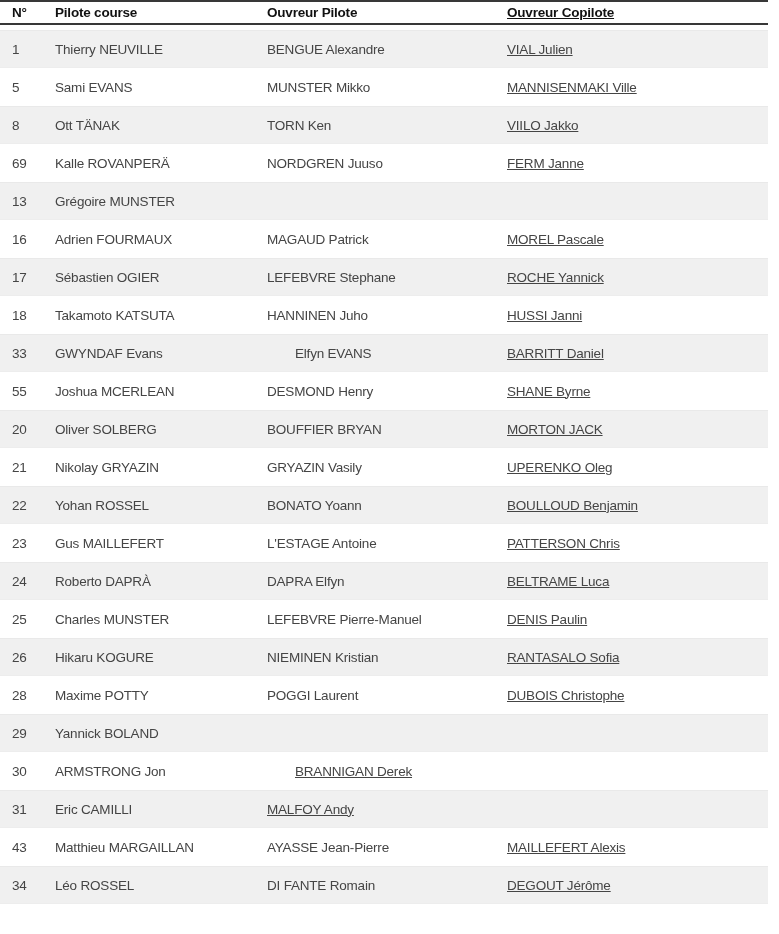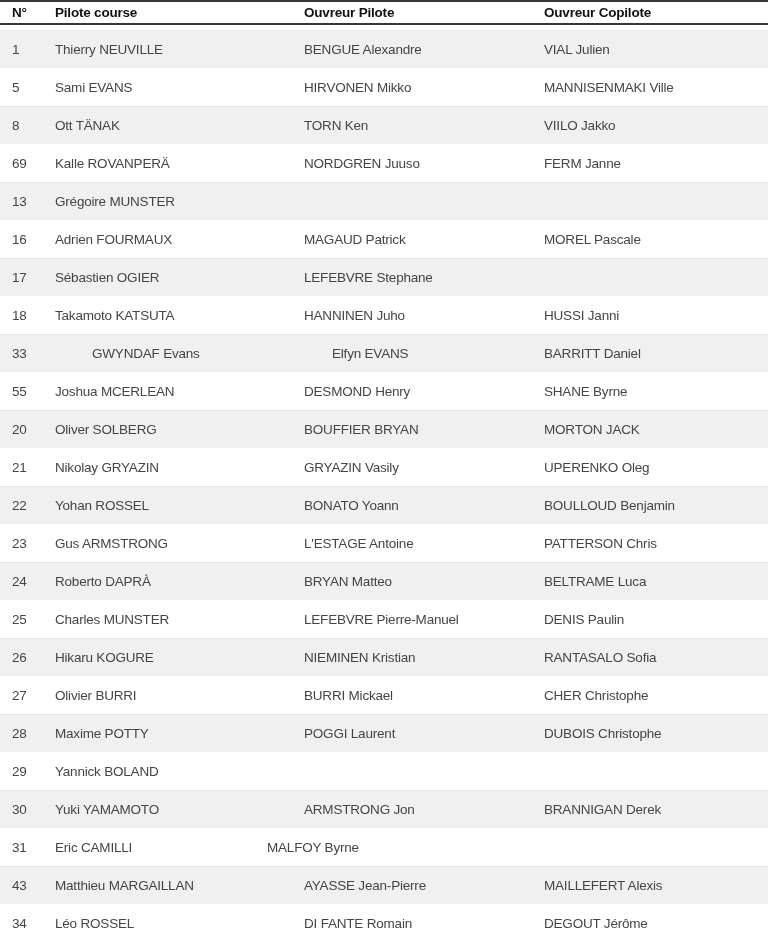--- a/index.html
+++ b/index.html
@@ -51,22 +51,22 @@
   .data-row .cell {
     font-size: 13.5px;
     color: #454545;
     letter-spacing: -0.2px;
     white-space: nowrap;
     overflow: hidden;
   }
   .cell { box-sizing: border-box; }
   .c-num    { width: 55px;  padding-left: 12px; }
   .c-pilote { width: 212px; }
-  .c-op     { width: 240px; margin-left: 37px; }
-  .c-oc     { flex: 1; }
+  .c-op     { width: 240px; }
+  .c-oc     { flex: 1; text-decoration: underline; }
 </style>
 </head>
 <body>
 
 <div class="entry-table">
   <div class="thead-row">
     <div class="cell c-num">N°</div>
     <div class="cell c-pilote">Pilote course</div>
     <div class="cell c-op">Ouvreur Pilote</div>
     <div class="cell c-oc">Ouvreur Copilote</div>
@@ -75,21 +75,21 @@
   <div class="data-row">
     <div class="cell c-num">1</div>
     <div class="cell c-pilote">Thierry NEUVILLE</div>
     <div class="cell c-op">BENGUE Alexandre</div>
     <div class="cell c-oc">VIAL Julien</div>
   </div>
 
   <div class="data-row">
     <div class="cell c-num">5</div>
     <div class="cell c-pilote">Sami EVANS</div>
-    <div class="cell c-op">HIRVONEN Mikko</div>
+    <div class="cell c-op">MUNSTER Mikko</div>
     <div class="cell c-oc">MANNISENMAKI Ville</div>
   </div>
 
   <div class="data-row">
     <div class="cell c-num">8</div>
     <div class="cell c-pilote">Ott TÄNAK</div>
     <div class="cell c-op">TORN Ken</div>
     <div class="cell c-oc">VIILO Jakko</div>
   </div>
 
@@ -111,20 +111,21 @@
     <div class="cell c-num">16</div>
     <div class="cell c-pilote">Adrien FOURMAUX</div>
     <div class="cell c-op">MAGAUD Patrick</div>
     <div class="cell c-oc">MOREL Pascale</div>
   </div>
 
   <div class="data-row">
     <div class="cell c-num">17</div>
     <div class="cell c-pilote">Sébastien OGIER</div>
     <div class="cell c-op">LEFEBVRE Stephane</div>
+    <div class="cell c-oc">ROCHE Yannick</div>
   </div>
 
   <div class="data-row">
     <div class="cell c-num">18</div>
     <div class="cell c-pilote">Takamoto KATSUTA</div>
     <div class="cell c-op">HANNINEN Juho</div>
     <div class="cell c-oc">HUSSI Janni</div>
   </div>
 
   <div class="data-row">
@@ -157,78 +158,71 @@
 
   <div class="data-row">
     <div class="cell c-num">22</div>
     <div class="cell c-pilote">Yohan ROSSEL</div>
     <div class="cell c-op">BONATO Yoann</div>
     <div class="cell c-oc">BOULLOUD Benjamin</div>
   </div>
 
   <div class="data-row">
     <div class="cell c-num">23</div>
-    <div class="cell c-pilote">Gus ARMSTRONG</div>
+    <div class="cell c-pilote">Gus MAILLEFERT</div>
     <div class="cell c-op">L'ESTAGE Antoine</div>
     <div class="cell c-oc">PATTERSON Chris</div>
   </div>
 
   <div class="data-row">
     <div class="cell c-num">24</div>
     <div class="cell c-pilote">Roberto DAPRÀ</div>
-    <div class="cell c-op">BRYAN Matteo</div>
+    <div class="cell c-op">DAPRA Elfyn</div>
     <div class="cell c-oc">BELTRAME Luca</div>
   </div>
 
   <div class="data-row">
     <div class="cell c-num">25</div>
     <div class="cell c-pilote">Charles MUNSTER</div>
     <div class="cell c-op">LEFEBVRE Pierre-Manuel</div>
     <div class="cell c-oc">DENIS Paulin</div>
   </div>
 
   <div class="data-row">
     <div class="cell c-num">26</div>
     <div class="cell c-pilote">Hikaru KOGURE</div>
     <div class="cell c-op">NIEMINEN Kristian</div>
     <div class="cell c-oc">RANTASALO Sofia</div>
   </div>
 
-  <div class="data-row">
-    <div class="cell c-num">27</div>
-    <div class="cell c-pilote">Olivier BURRI</div>
-    <div class="cell c-op">BURRI Mickael</div>
-    <div class="cell c-oc">CHER Christophe</div>
-  </div>
 
   <div class="data-row">
     <div class="cell c-num">28</div>
     <div class="cell c-pilote">Maxime POTTY</div>
     <div class="cell c-op">POGGI Laurent</div>
     <div class="cell c-oc">DUBOIS Christophe</div>
   </div>
 
   <div class="data-row">
     <div class="cell c-num">29</div>
     <div class="cell c-pilote">Yannick BOLAND</div>
     <div class="cell c-op"></div>
     <div class="cell c-oc"></div>
   </div>
 
   <div class="data-row">
     <div class="cell c-num">30</div>
-    <div class="cell c-pilote">Yuki YAMAMOTO</div>
     <div class="cell c-op">ARMSTRONG Jon</div>
     <div class="cell c-oc">BRANNIGAN Derek</div>
   </div>
 
   <div class="data-row">
     <div class="cell c-num">31</div>
     <div class="cell c-pilote">Eric CAMILLI</div>
-    <div class="cell c-oc">MALFOY Byrne</div>
+    <div class="cell c-oc">MALFOY Andy</div>
   </div>
 
   <div class="data-row">
     <div class="cell c-num">43</div>
     <div class="cell c-pilote">Matthieu MARGAILLAN</div>
     <div class="cell c-op">AYASSE Jean-Pierre</div>
     <div class="cell c-oc">MAILLEFERT Alexis</div>
   </div>
 
   <div class="data-row">

